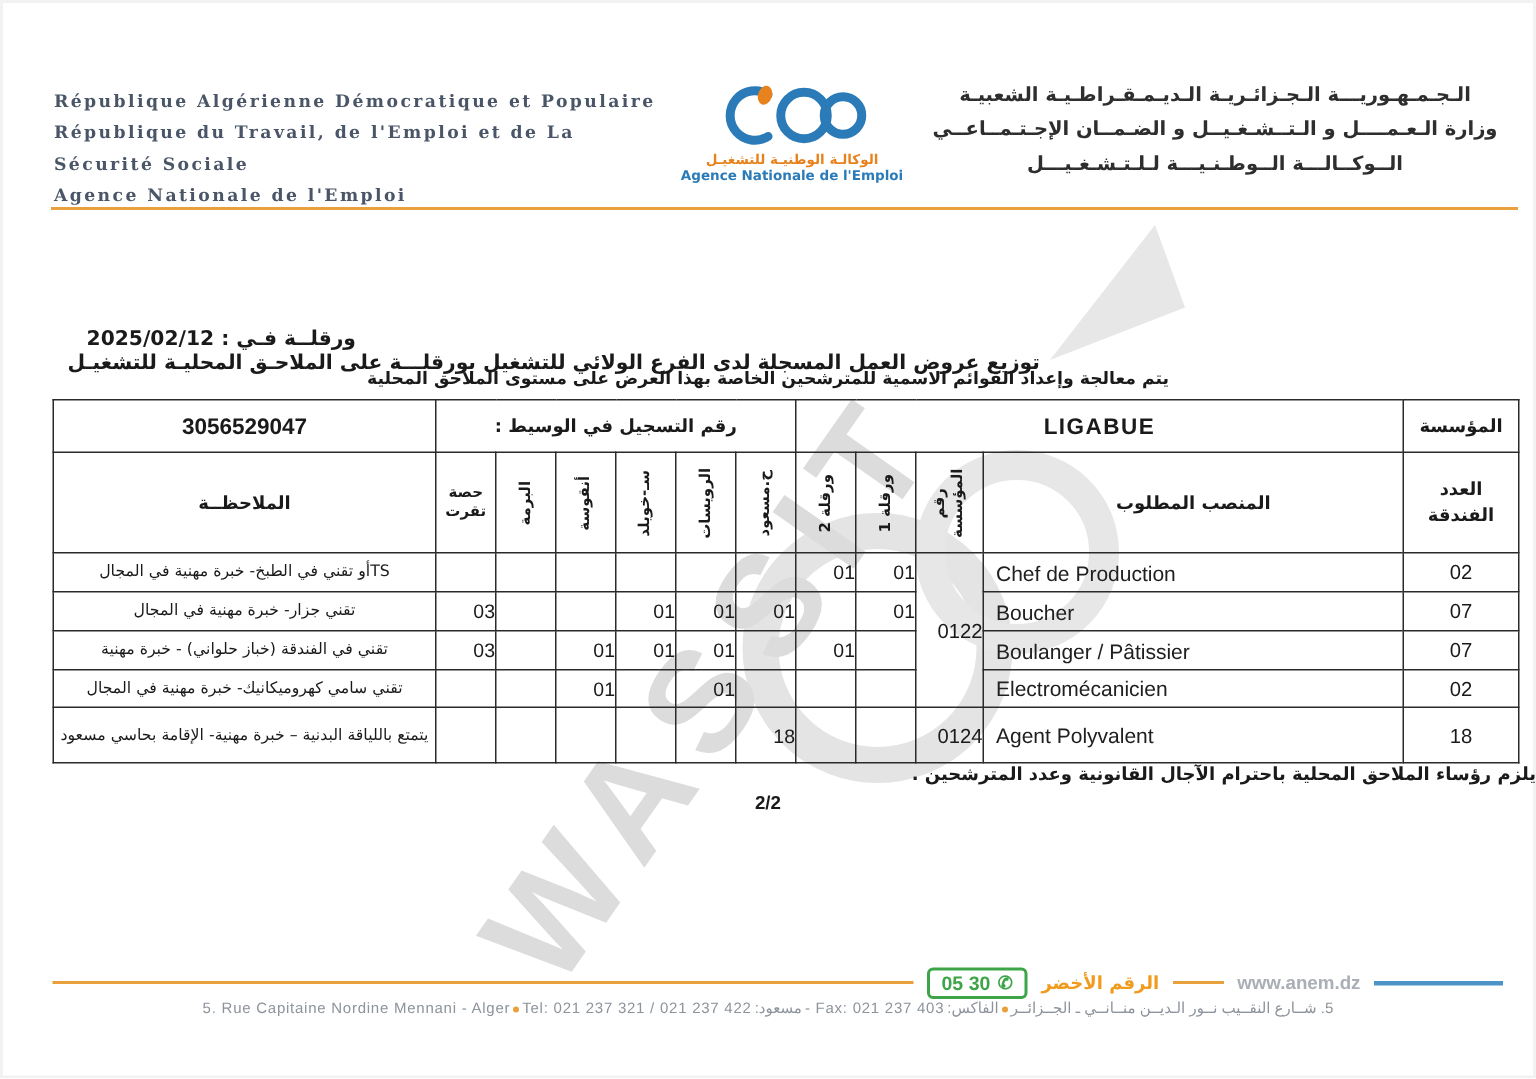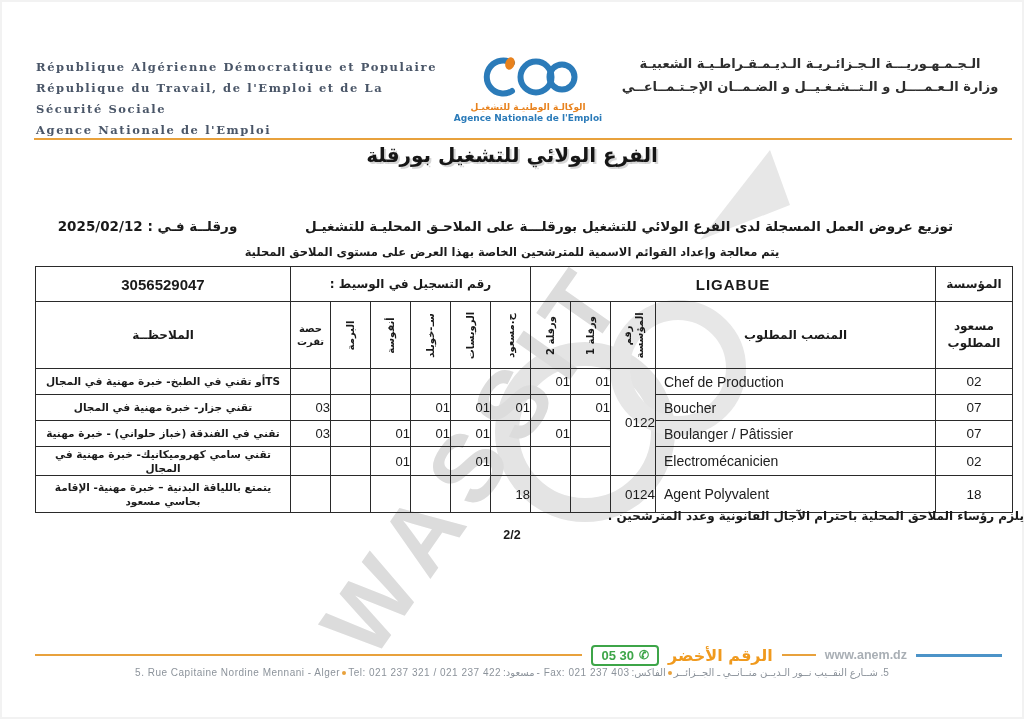--- a/index.html
+++ b/index.html
@@ -31,21 +31,21 @@
     position:absolute; right:12px; top:52px; width:404px; direction:rtl;
     text-align:center; font-weight:bold; font-size:13px; line-height:23px; color:#2e2e2e;
   }
   .hr-orange { position:absolute; left:34px; right:12px; top:138px; height:2px; background:#e8a13c; }
   .title-banner {
     position:absolute; left:0; right:0; top:143px; text-align:center; direction:rtl;
     font-size:20px; font-weight:bold; color:#161616;
     text-shadow:2px 2px 0 rgba(140,140,140,0.35);
   }
   
-  .intro-row { position:absolute; left:45px; right:16px; top:218px; display:flex; align-items:flex-start; }
+  .intro-row { position:absolute; left:45px; right:16px; top:218px; display:flex; align-items:flex-start;flex-direction:column; }
   .date-line { width:205px; direction:rtl; text-align:center; font-weight:bold; font-size:13.5px; }
   .main-line { flex:1; direction:rtl; text-align:center; font-weight:bold; font-size:13.5px; }
   .sub-line { position:absolute; left:0; right:0; top:245px; text-align:center; direction:rtl;
               font-weight:bold; font-size:11.5px; }
   
   table.offers {
     position:absolute; left:35px; top:266px; width:977px;
     border-collapse:collapse; table-layout:fixed; direction:rtl;
     font-family:"DejaVu Sans","Liberation Sans",sans-serif;
   }
@@ -61,36 +61,36 @@
   .vwrap { position:absolute; inset:0; display:flex; align-items:center; justify-content:center; }
   .vtext { transform:rotate(-90deg); white-space:nowrap; font-size:10px; font-weight:bold; }
   .vtext2 { transform:rotate(-90deg); width:52px; white-space:normal; text-align:center;
             font-size:10px; font-weight:bold; line-height:1.15; }
   .h-tug { font-size:10px; font-weight:bold; text-align:center; line-height:1.3; }
   .c-count { font-size:13.5px; text-align:center; direction:ltr; font-family:"Liberation Sans",sans-serif; }
   .c-pos   { font-size:14px; text-align:left; direction:ltr; padding-left:8px !important;
              font-family:"Liberation Sans",sans-serif; color:#202020; }
   .c-org   { font-size:13.5px; text-align:right; direction:ltr; font-family:"Liberation Sans",sans-serif; }
   .c-num   { font-size:13px; text-align:right; direction:ltr; font-family:"Liberation Sans",sans-serif; }
-  .c-note  { font-size:10.5px; font-weight:bold; text-align:center; direction:rtl; line-height:1.35; padding:0 3px !important; }
+  .c-note  { font-size:10.5px; font-weight:normal; text-align:center; direction:rtl; line-height:1.35; padding:0 3px !important; }
   
   .note-line { position:absolute; left:0; right:0; top:509px; text-align:right; direction:rtl;
                font-weight:bold; font-size:12px; }
   .page-num  { position:absolute; left:0; right:0; top:528px; text-align:center;
                font-weight:bold; font-size:12.5px; font-family:"Liberation Sans",sans-serif; }
   
   .footer-rule { position:absolute; left:35px; right:22px; top:645px; height:20px;
                  display:flex; align-items:center; gap:9px; }
   .line-orange-long { flex:1; height:2px; background:#e8a13c; }
   .green-box { display:flex; align-items:center; gap:5px; direction:rtl;
                border:2px solid #3da548; border-radius:4px; padding:0 8px; height:17px;
                color:#3da548; font-weight:bold; font-size:13px;
                font-family:"Liberation Sans",sans-serif; background:#fff; }
   .phone-glyph { font-size:12px; line-height:1; }
-  .green-label { color:#f09a1e; font-weight:bold; font-size:16px; direction:rtl; }
+  .green-label { color:#f09a1e; font-weight:bold; font-size:12px; direction:rtl; }
   .line-orange-short { width:34px; height:2px; background:#e8a13c; }
   .website { color:#a9afb5; font-size:12.5px; font-weight:bold;
              font-family:"Liberation Sans",sans-serif; }
   .line-blue { width:86px; height:3px; background:#4c93c8; }
   .footer-address { position:absolute; left:0; right:0; top:667px; display:flex;
                     justify-content:center; align-items:center; gap:2px;
                     color:#8c939b; font-size:10px; letter-spacing:0.5px;
                     font-family:"Liberation Sans","DejaVu Sans",sans-serif; }
   .odot { width:4px; height:4px; border-radius:50%; background:#e8a13c; flex:none; }
 </style>
@@ -123,25 +123,25 @@
         <circle cx="64" cy="25" r="15.5" stroke="#2b7bb9" stroke-width="6" fill="none"></circle>
         <circle cx="90" cy="25" r="12.5" stroke="#2b7bb9" stroke-width="6" fill="none"></circle>
       </svg>
       <div class="logo-ar">الوكالـة الوطنيـة للتشغيـل</div>
       <div class="logo-fr">Agence Nationale de l'Emploi</div>
     </div>
 
     <div class="header-ar">
       <div>الـجـمـهـوريـــة الـجـزائـريـة الـديـمـقـراطـيـة الشعبيـة</div>
       <div>وزارة الـعـمــــل و الـتــشـغـيــل و الضـمــان الإجـتـمــاعــي</div>
+      <div>الــوكــالـــة الــوطـنـيـــة لـلـتـشـغـيـــل</div>
     </div>
 
     <div class="hr-orange"></div>
 
-    <div class="title-banner">الفرع الولائي للتشغيل بورقلة</div>
 
     <div class="intro-row">
       <div class="date-line">ورقلــة فـي : 2025/02/12</div>
       <div class="main-line">توزيع عروض العمل المسجلة لدى الفرع الولائي للتشغيل بورقلـــة على الملاحـق المحليـة للتشغيـل</div>
     </div>
     <div class="sub-line">يتم معالجة وإعداد القوائم الاسمية للمترشحين الخاصة بهذا العرض على مستوى الملاحق المحلية</div>
 
     <table class="offers">
       <colgroup>
         <col style="width:77px">
@@ -158,21 +158,21 @@
           <col style="width:255px">
       </colgroup>
       <tbody>
           <tr style="height:35px">
         <th class="h-inst">المؤسسة</th>
         <th class="h-ligabue" colspan="4">LIGABUE</th>
         <th class="h-reg" colspan="6">رقم التسجيل في الوسيط :</th>
         <th class="h-regnum">3056529047</th>
       </tr>
       <tr style="height:67px">
-        <th class="h-count">مسعود المطلوب</th>
+        <th class="h-count">العدد الفندقة</th>
         <th class="h-pos">المنصب المطلوب</th>
         <th class="h-v">
               <div class="vwrap">
                 <span class="vtext2">رقم المؤسسة</span>
               </div>
             </th>
         <th class="h-v">
               <div class="vwrap">
                 <span class="vtext">ورقلة 1</span>
               </div>

